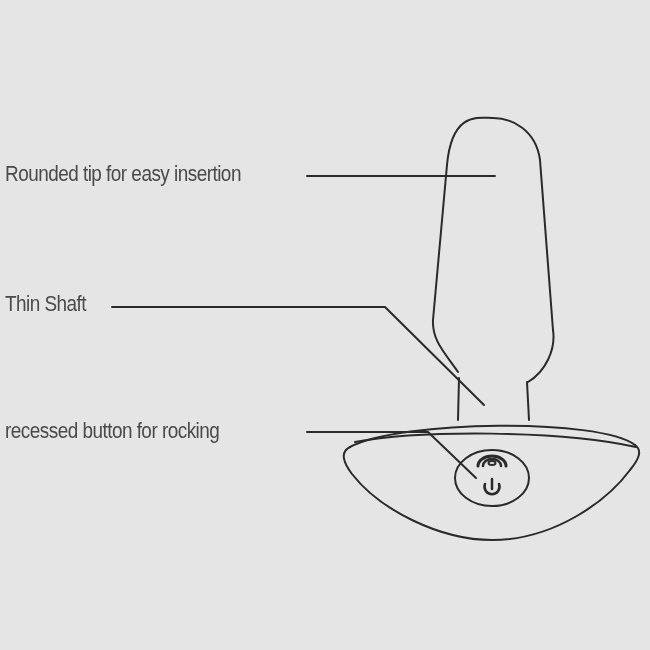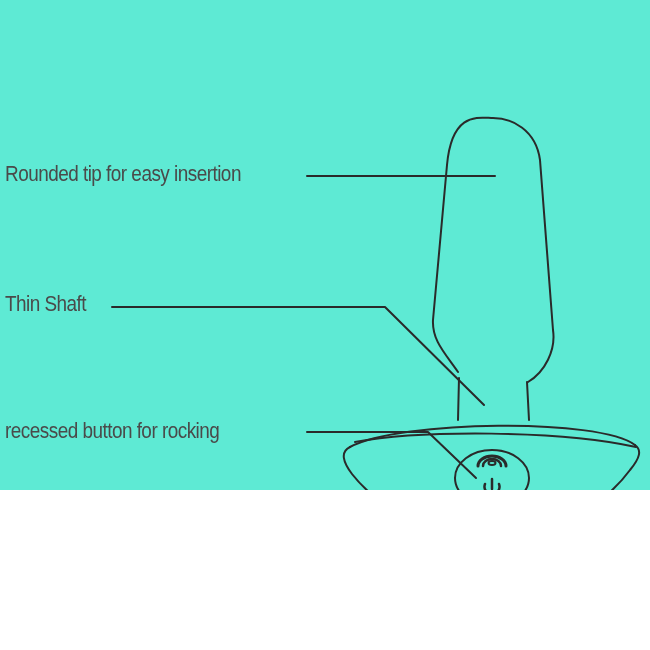--- a/index.html
+++ b/index.html
@@ -1,20 +1,20 @@
 <!DOCTYPE html>
 <html><head>
   <meta charset="utf-8">
   <style>
     html, body { margin: 0; padding: 0; background: #ffffff; }
     .canvas {
       position: relative;
       width: 650px;
-      height: 490px;
-      background: #5eead4;
+      height: 650px;
+      background: #e5e5e5;
       overflow: hidden;
     }
     .label {
       position: absolute;
       left: 5px;
       font-family: "Liberation Sans", sans-serif;
       font-size: 22px;
       color: #4a4a4a;
       letter-spacing: -0.6px;
       transform: scaleX(0.86);

